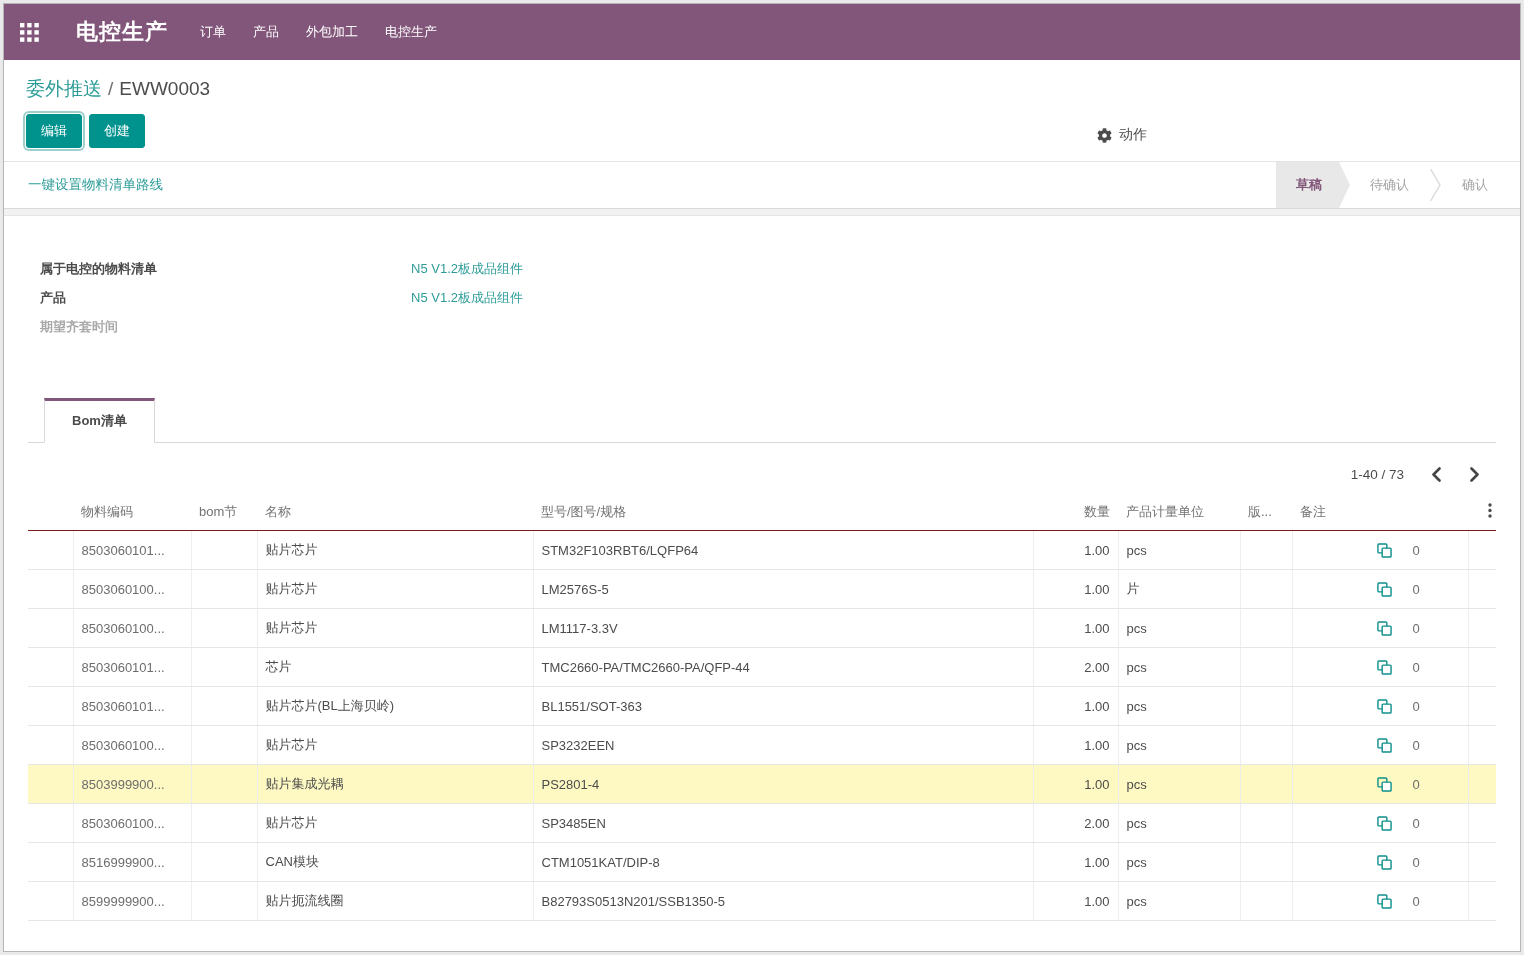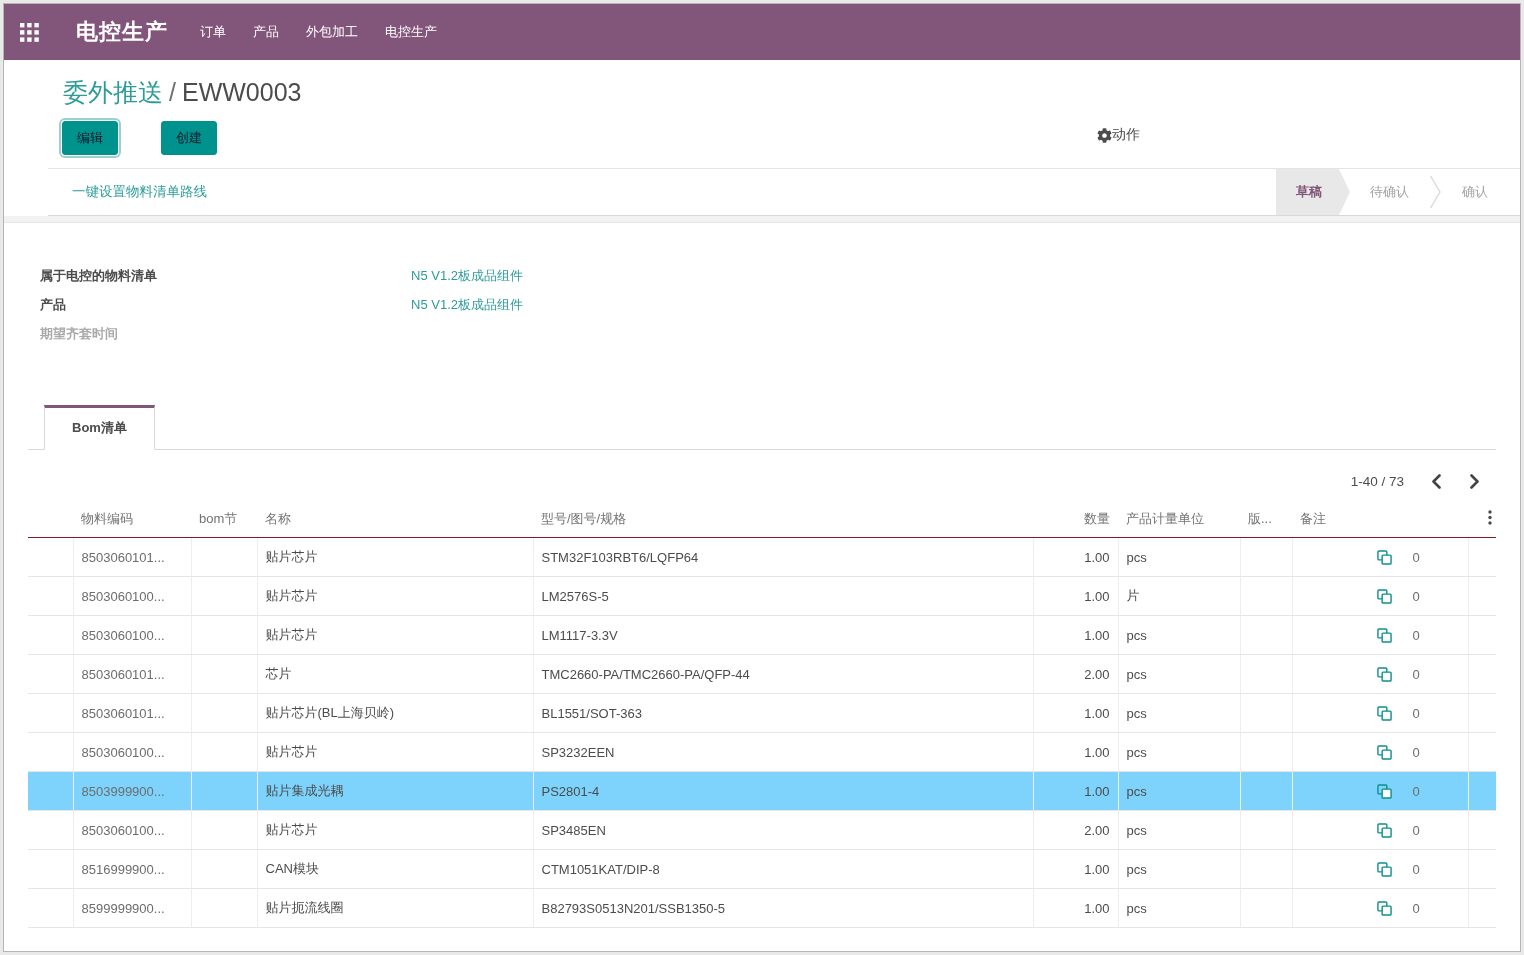--- a/index.html
+++ b/index.html
@@ -9,34 +9,34 @@
 
   
   .navbar { height:56px; background:var(--navbar-bg,#82567a); display:flex; align-items:center; }
   .apps-icon { margin-left:16px; width:20px; height:20px; cursor:pointer; display:flex; align-items:center; }
   .app-title { margin-left:36px; font-size:22px; font-weight:700; color:#fff; letter-spacing:1px; cursor:pointer; }
   .nav-menu { margin-left:32px; display:flex; gap:27px; }
   .nav-item { color:#fff; font-size:13px; cursor:pointer; }
 
   
   .control-panel { position:relative; padding:16px 0 14px 22px; background:#fff; }
-  .breadcrumb { font-size:25px;margin-left:37px; }
+  .breadcrumb { font-size:19px; }
   .bc-link { color:var(--link,#2d9c98); cursor:pointer; }
   .bc-sep { color:#6e6e6e; margin:0 6px; }
   .bc-current { color:#4c4c4c; }
   .cp-buttons { margin-top:13px; display:flex; align-items:center; gap:7px; height:32px; }
-  .btn { background:var(--accent,#00928d); border:1px solid var(--accent,#00928d); color:#0f172a;
-         font-size:13px; padding:7px 14px; border-radius:3px; cursor:pointer; font-family:inherit;margin-left:36px; }
+  .btn { background:var(--accent,#00928d); border:1px solid var(--accent,#00928d); color:#ffffff;
+         font-size:13px; padding:7px 14px; border-radius:3px; cursor:pointer; font-family:inherit; }
   .btn.focused { box-shadow:0 0 0 1px #fff, 0 0 0 3px #9ecfcc; }
-  .action-menu { position:absolute; left:1093px; top:66px; display:flex; align-items:center; 
+  .action-menu { position:absolute; left:1093px; top:66px; display:flex; align-items:center; gap:7px;
                  font-size:14px; color:#4c4c4c; cursor:pointer; }
 
   
   .statusbar { height:48px; border-top:1px solid #e4e4e4; border-bottom:1px solid #d9d9d9;
-               display:flex; align-items:stretch; justify-content:space-between; background:#fff;margin-left:44px; }
+               display:flex; align-items:stretch; justify-content:space-between; background:#fff; }
   .statusbar-link { align-self:center; margin-left:24px; background:none; border:none; cursor:pointer;
                     color:var(--link,#2d9c98); font-size:13.5px; font-family:inherit; }
   .steps { display:flex; align-items:stretch; padding-right:12px; }
   .step { display:flex; align-items:center; padding:0 20px; font-size:13px; color:#a3a3a3; cursor:pointer; }
   .step.active { background:#e8e8e8; color:var(--step-active,#82567a); font-weight:700; padding-right:28px;
                  clip-path:polygon(0 0, calc(100% - 11px) 0, 100% 50%, calc(100% - 11px) 100%, 0 100%); }
   .step-sep { display:flex; align-items:center; }
 
   .gap-strip { height:7px; background:#f2f2f2; border-bottom:1px solid #e6e6e6; }
 
@@ -65,21 +65,21 @@
 
   
   table { width:100%; border-collapse:collapse; table-layout:fixed; margin-top:12px; font-size:13px; }
   th { text-align:left; font-weight:400; color:#737373; padding:9px 8px; border-bottom:1px solid #7f1d1d;
        white-space:nowrap; overflow:hidden; cursor:pointer; }
   th.num, td.c-qty { text-align:right; }
   th.c-dots-h { text-align:right; padding-right:4px; }
   td { padding:10px 8px; border-bottom:1px solid #e6e6e6; border-left:1px solid #eeeeee; color:#4c4c4c;
        white-space:nowrap; overflow:hidden; }
   td:first-child, th:first-child { border-left:none; }
-  tr.shaded td { background:#7dd3fc; }
+  tr.shaded td { background:#fef9c3; }
   .c-code { color:#6d6d6d; }
   .note-wrap { display:flex; align-items:center; gap:21px; padding-left:76px; }
   .note-count { color:#6d6d6d; }
   .copy-ic { display:flex; align-items:center; cursor:pointer; }
 </style>
 </head>
 <body>
 
 <div class="frame">
 

